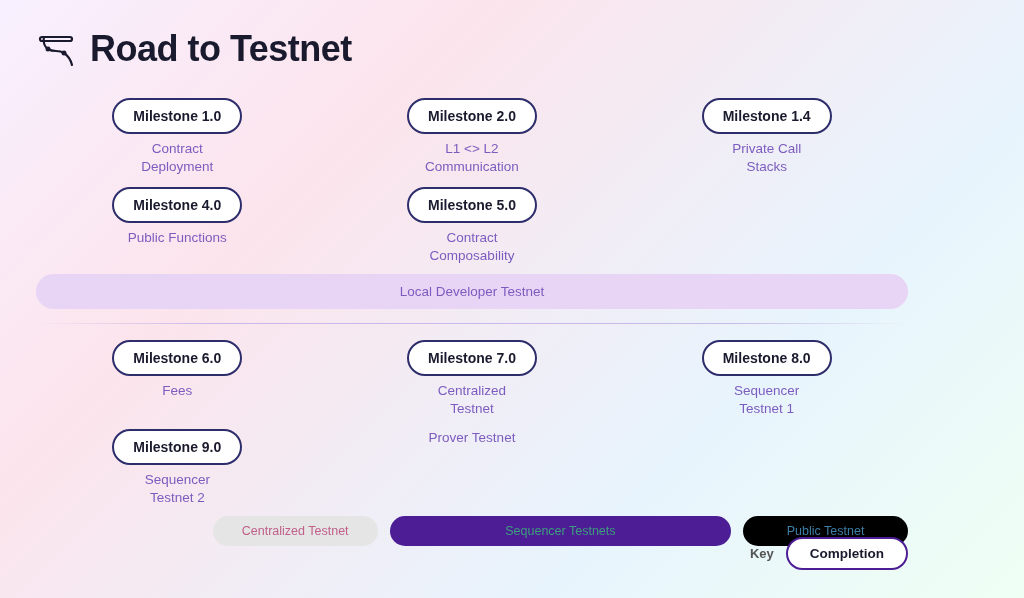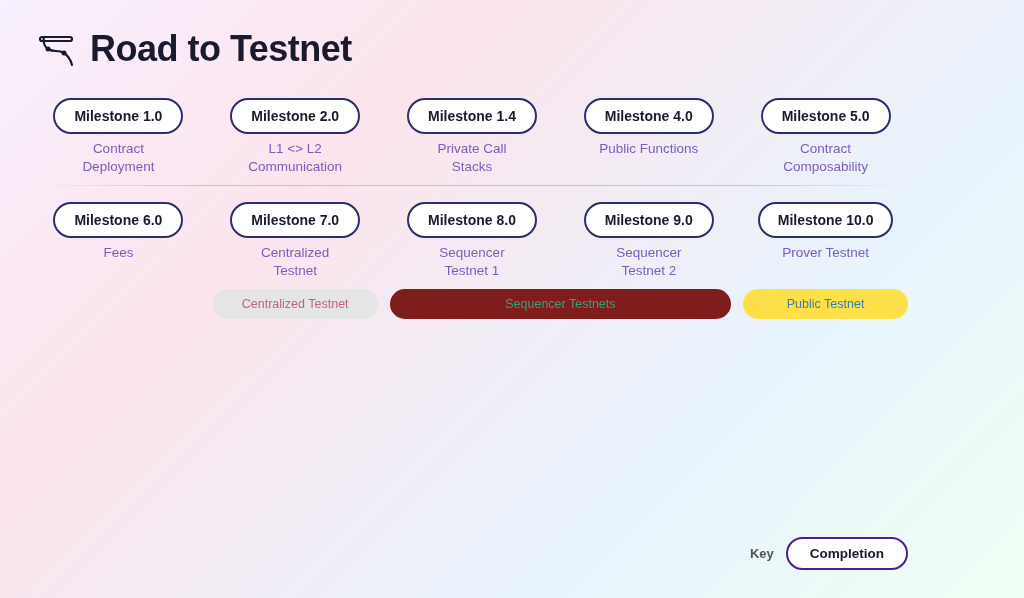--- a/index.html
+++ b/index.html
@@ -27,21 +27,21 @@
       height: 40px;
     }
     .header-title {
       font-size: 36px;
       font-weight: 700;
       color: #1a1a2e;
       letter-spacing: -0.5px;
     }
     .milestone-row {
       display: grid;
-      grid-template-columns: repeat(5, 1fr);
+      grid-template-columns: repeat(3, 1fr);
       gap: 12px;
     }
     .milestone-item {
       display: flex;
       flex-direction: column;
       align-items: center;
       gap: 6px;
     }
     .milestone-badge {
       border: 2px solid #2d2d6b;
@@ -71,25 +71,25 @@
     }
     .banner-purple {
       background: #e8d5f5;
       color: #7c5cbf;
     }
     .banner-pink {
       background: #e5e5e5;
       color: #c0608a;
     }
     .banner-teal {
-      background: #7f1d1d;
+      background: #4c1d95;
       color: #3d9e7c;
     }
     .banner-blue {
-      background: #fde047;
+      background: #000000;
       color: #3d7ea6;
     }
     .bottom-banner-row {
       display: grid;
       grid-template-columns: repeat(5, 1fr);
       gap: 12px;
       margin-top: 8px;
     }
     .bottom-banner-item {
       display: flex;
@@ -155,20 +155,23 @@
     <div class="milestone-item">
       <div class="milestone-badge">Milestone 4.0</div>
       <div class="milestone-label">Public Functions</div>
     </div>
     <div class="milestone-item">
       <div class="milestone-badge">Milestone 5.0</div>
       <div class="milestone-label">Contract<br>Composability</div>
     </div>
   </div>
 
+  <div style="margin: 10px 0 14px 0;">
+    <div class="banner banner-purple">Local Developer Testnet</div>
+  </div>
 
   <div class="section-divider"></div>
 
   <div class="milestone-row">
     <div class="milestone-item">
       <div class="milestone-badge">Milestone 6.0</div>
       <div class="milestone-label">Fees</div>
     </div>
     <div class="milestone-item">
       <div class="milestone-badge">Milestone 7.0</div>
@@ -176,21 +179,20 @@
     </div>
     <div class="milestone-item">
       <div class="milestone-badge">Milestone 8.0</div>
       <div class="milestone-label">Sequencer<br>Testnet 1</div>
     </div>
     <div class="milestone-item">
       <div class="milestone-badge">Milestone 9.0</div>
       <div class="milestone-label">Sequencer<br>Testnet 2</div>
     </div>
     <div class="milestone-item">
-      <div class="milestone-badge">Milestone 10.0</div>
       <div class="milestone-label">Prover Testnet</div>
     </div>
   </div>
 
   <div class="bottom-banner-row" style="margin-top: 10px;">
     <div class="bottom-banner-item"></div>
     <div class="bottom-banner-item">
       <div class="banner banner-pink" style="width:100%; font-size:12.5px; padding:8px 10px;">Centralized Testnet</div>
     </div>
     <div class="bottom-banner-item" style="grid-column: span 2;">

